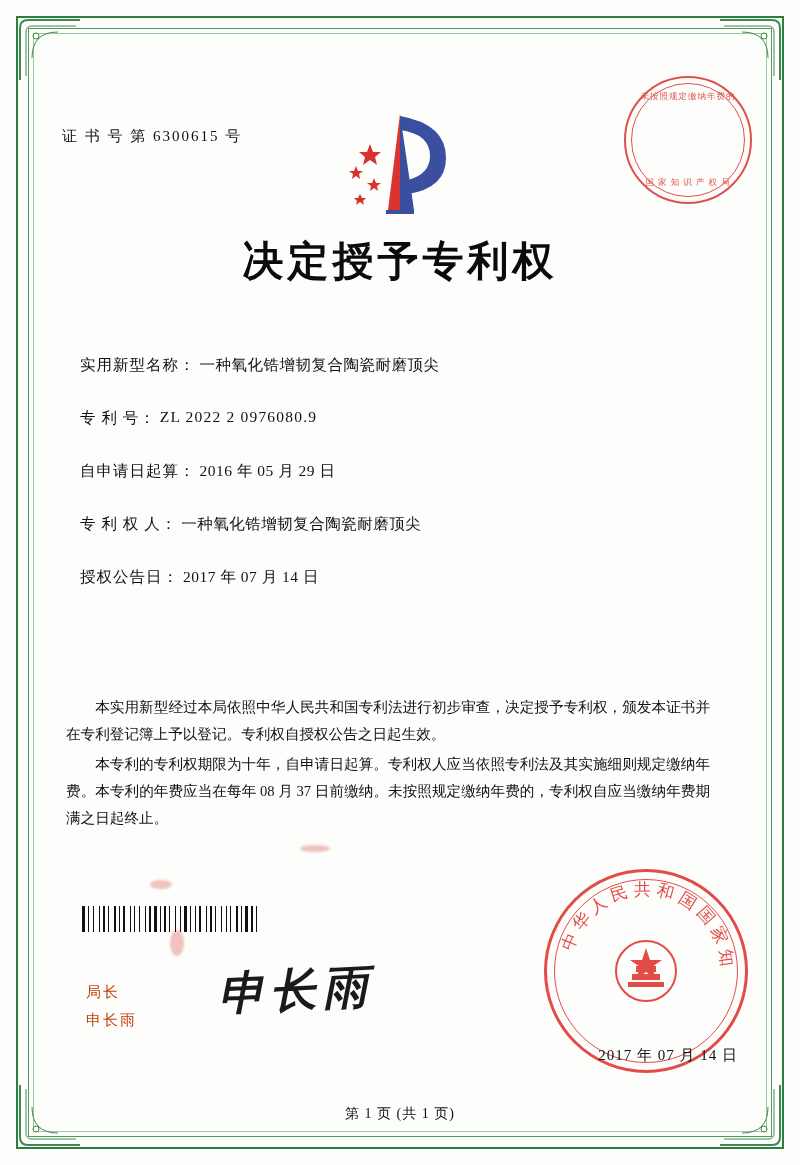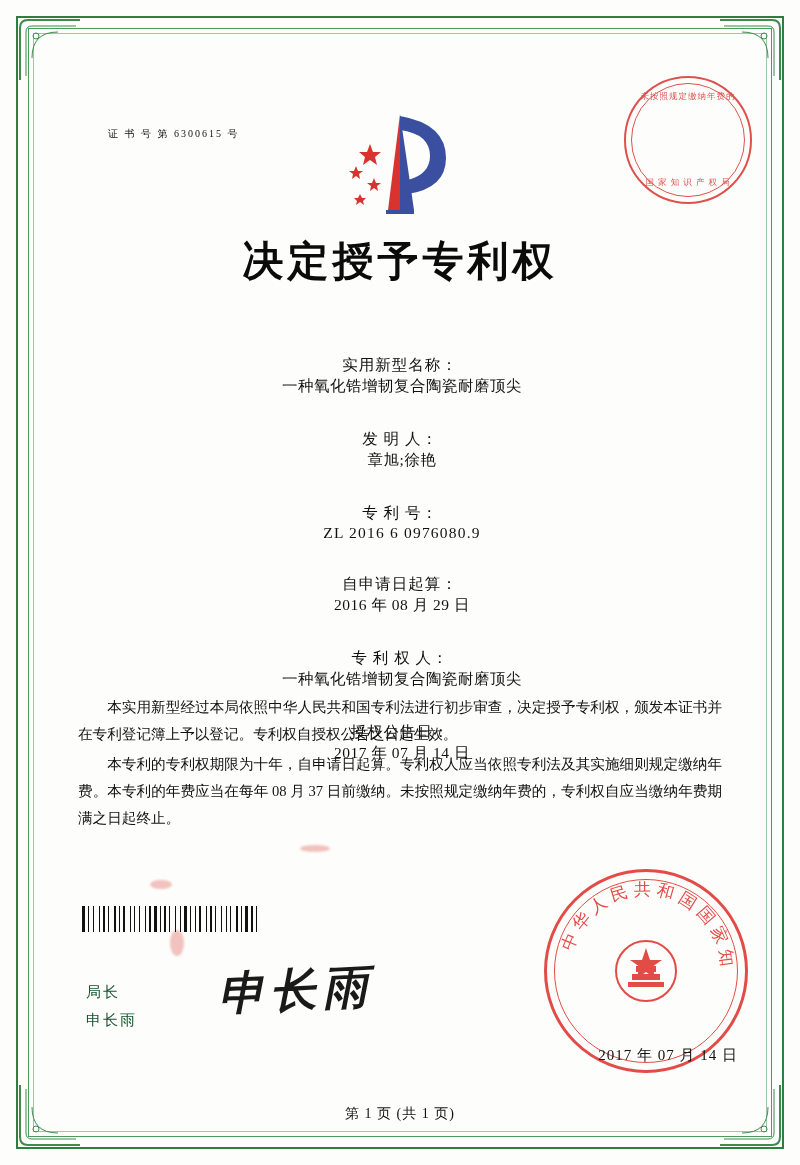--- a/index.html
+++ b/index.html
@@ -48,24 +48,23 @@
   .corner svg { width: 100%; height: 100%; display:block; }
   .corner.tl { left: 18px; top: 18px; }
   .corner.tr { right: 18px; top: 18px; transform: scaleX(-1); }
   .corner.bl { left: 18px; bottom: 18px; transform: scaleY(-1); }
   .corner.br { right: 18px; bottom: 18px; transform: scale(-1,-1); }
 
   
   .cert-number {
     position: absolute;
     left: 62px; top: 127px;
-    font-size: 10px;
+    font-size: 15px;
     letter-spacing: 2px;
     color: #111;
-    margin-left: 46px;
   }
 
   .logo {
     position: absolute;
     left: 330px; top: 110px;
     width: 140px; height: 108px;
   }
   .logo svg { width:100%; height:100%; display:block; }
 
   
@@ -122,40 +121,39 @@
   .fields {
     position: absolute;
     left: 80px;
     top: 355px;
     width: 640px;
     font-size: 15.5px;
     color: #111;
   }
   .field {
     display: flex;
-    align-items: center;
+    align-items: flex-start;
     margin-bottom: 32px;
-    flex-direction: column;
   }
   .field .label {
     white-space: nowrap;
     letter-spacing: 1px;
   }
   .field .value {
     margin-left: 4px;
     letter-spacing: .5px;
   }
   .field .value.mono {
     letter-spacing: 1.2px;
   }
 
   
   .paras {
     position: absolute;
-    left: 78px;
+    left: 66px;
     top: 694px;
     width: 644px;
     font-size: 14.6px;
     line-height: 27px;
     color: #111;
     text-align: justify;
   }
   .paras p {
     margin: 0 0 3px 0;
     text-indent: 2em;
@@ -178,21 +176,21 @@
   }
 
   
   .sig-label {
     position: absolute;
     left: 86px;
     top: 978px;
     font-size: 15px;
     line-height: 28px;
     letter-spacing: 2px;
-    color: #14532d;
+    color: #c2410c;
   }
   .sig-hand {
     position: absolute;
     left: 218px;
     top: 960px;
     font-size: 46px;
     font-family: "DejaVu Serif", serif;
     font-style: italic;
     font-weight: bold;
     color: #1a1a1a;
@@ -324,30 +322,26 @@
   </div>
 
   <div class="title">决定授予专利权</div>
 
   <div class="fields">
     <div class="field">
       <span class="label">实用新型名称：</span>
       <span class="value">一种氧化锆增韧复合陶瓷耐磨顶尖</span>
     </div>
     <div class="field">
-      <span class="label">发  明  人：</span>
-      <span class="value">章旭;徐艳</span>
-    </div>
-    <div class="field">
       <span class="label">专  利  号：</span>
-      <span class="value mono">ZL 2016 6 0976080.9</span>
+      <span class="value mono">ZL 2022 2 0976080.9</span>
     </div>
     <div class="field">
       <span class="label">自申请日起算：</span>
-      <span class="value">2016 年 08 月 29 日</span>
+      <span class="value">2016 年 05 月 29 日</span>
     </div>
     <div class="field">
       <span class="label">专 利 权 人：</span>
       <span class="value">一种氧化锆增韧复合陶瓷耐磨顶尖</span>
     </div>
     <div class="field">
       <span class="label">授权公告日：</span>
       <span class="value">2017 年 07 月 14 日</span>
     </div>
   </div>

